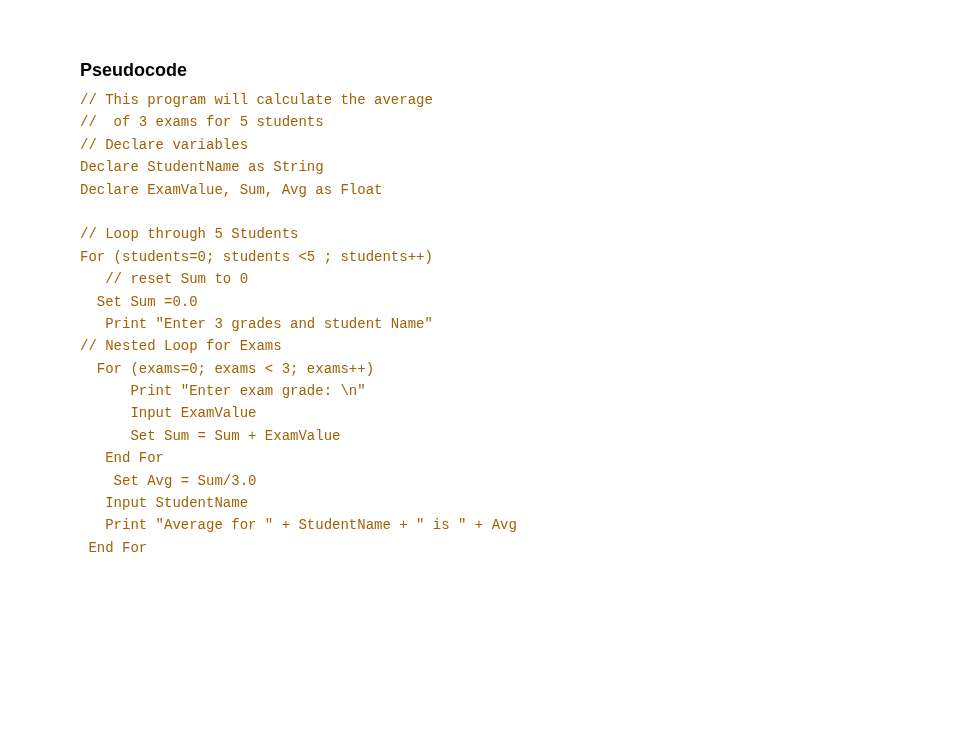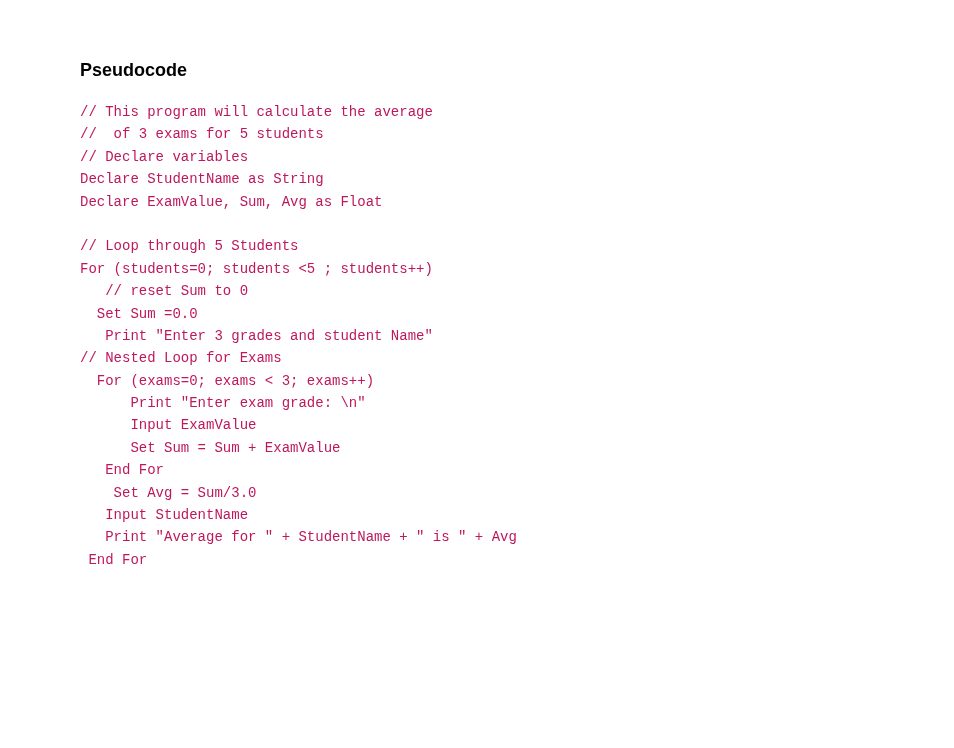--- a/index.html
+++ b/index.html
@@ -14,27 +14,27 @@
       width: 954px;
       min-height: 748px;
       padding: 60px 80px;
     }
 
     .page-title {
       font-family: Arial, sans-serif;
       font-weight: bold;
       font-size: 18px;
       color: #000000;
-      margin-bottom: 20px;
+      margin-bottom: 8px;
     }
 
     .code-block {
       font-family: 'Courier New', Courier, monospace;
       font-size: 14px;
-      color: #be185d;
+      color: #a16207;
       line-height: 1.6;
       white-space: pre;
     }
   </style>
 </head>
 <body>
 
 <h1 class="page-title">Pseudocode</h1>
 
 <div class="code-block" id="code-container">// This program will calculate the average

